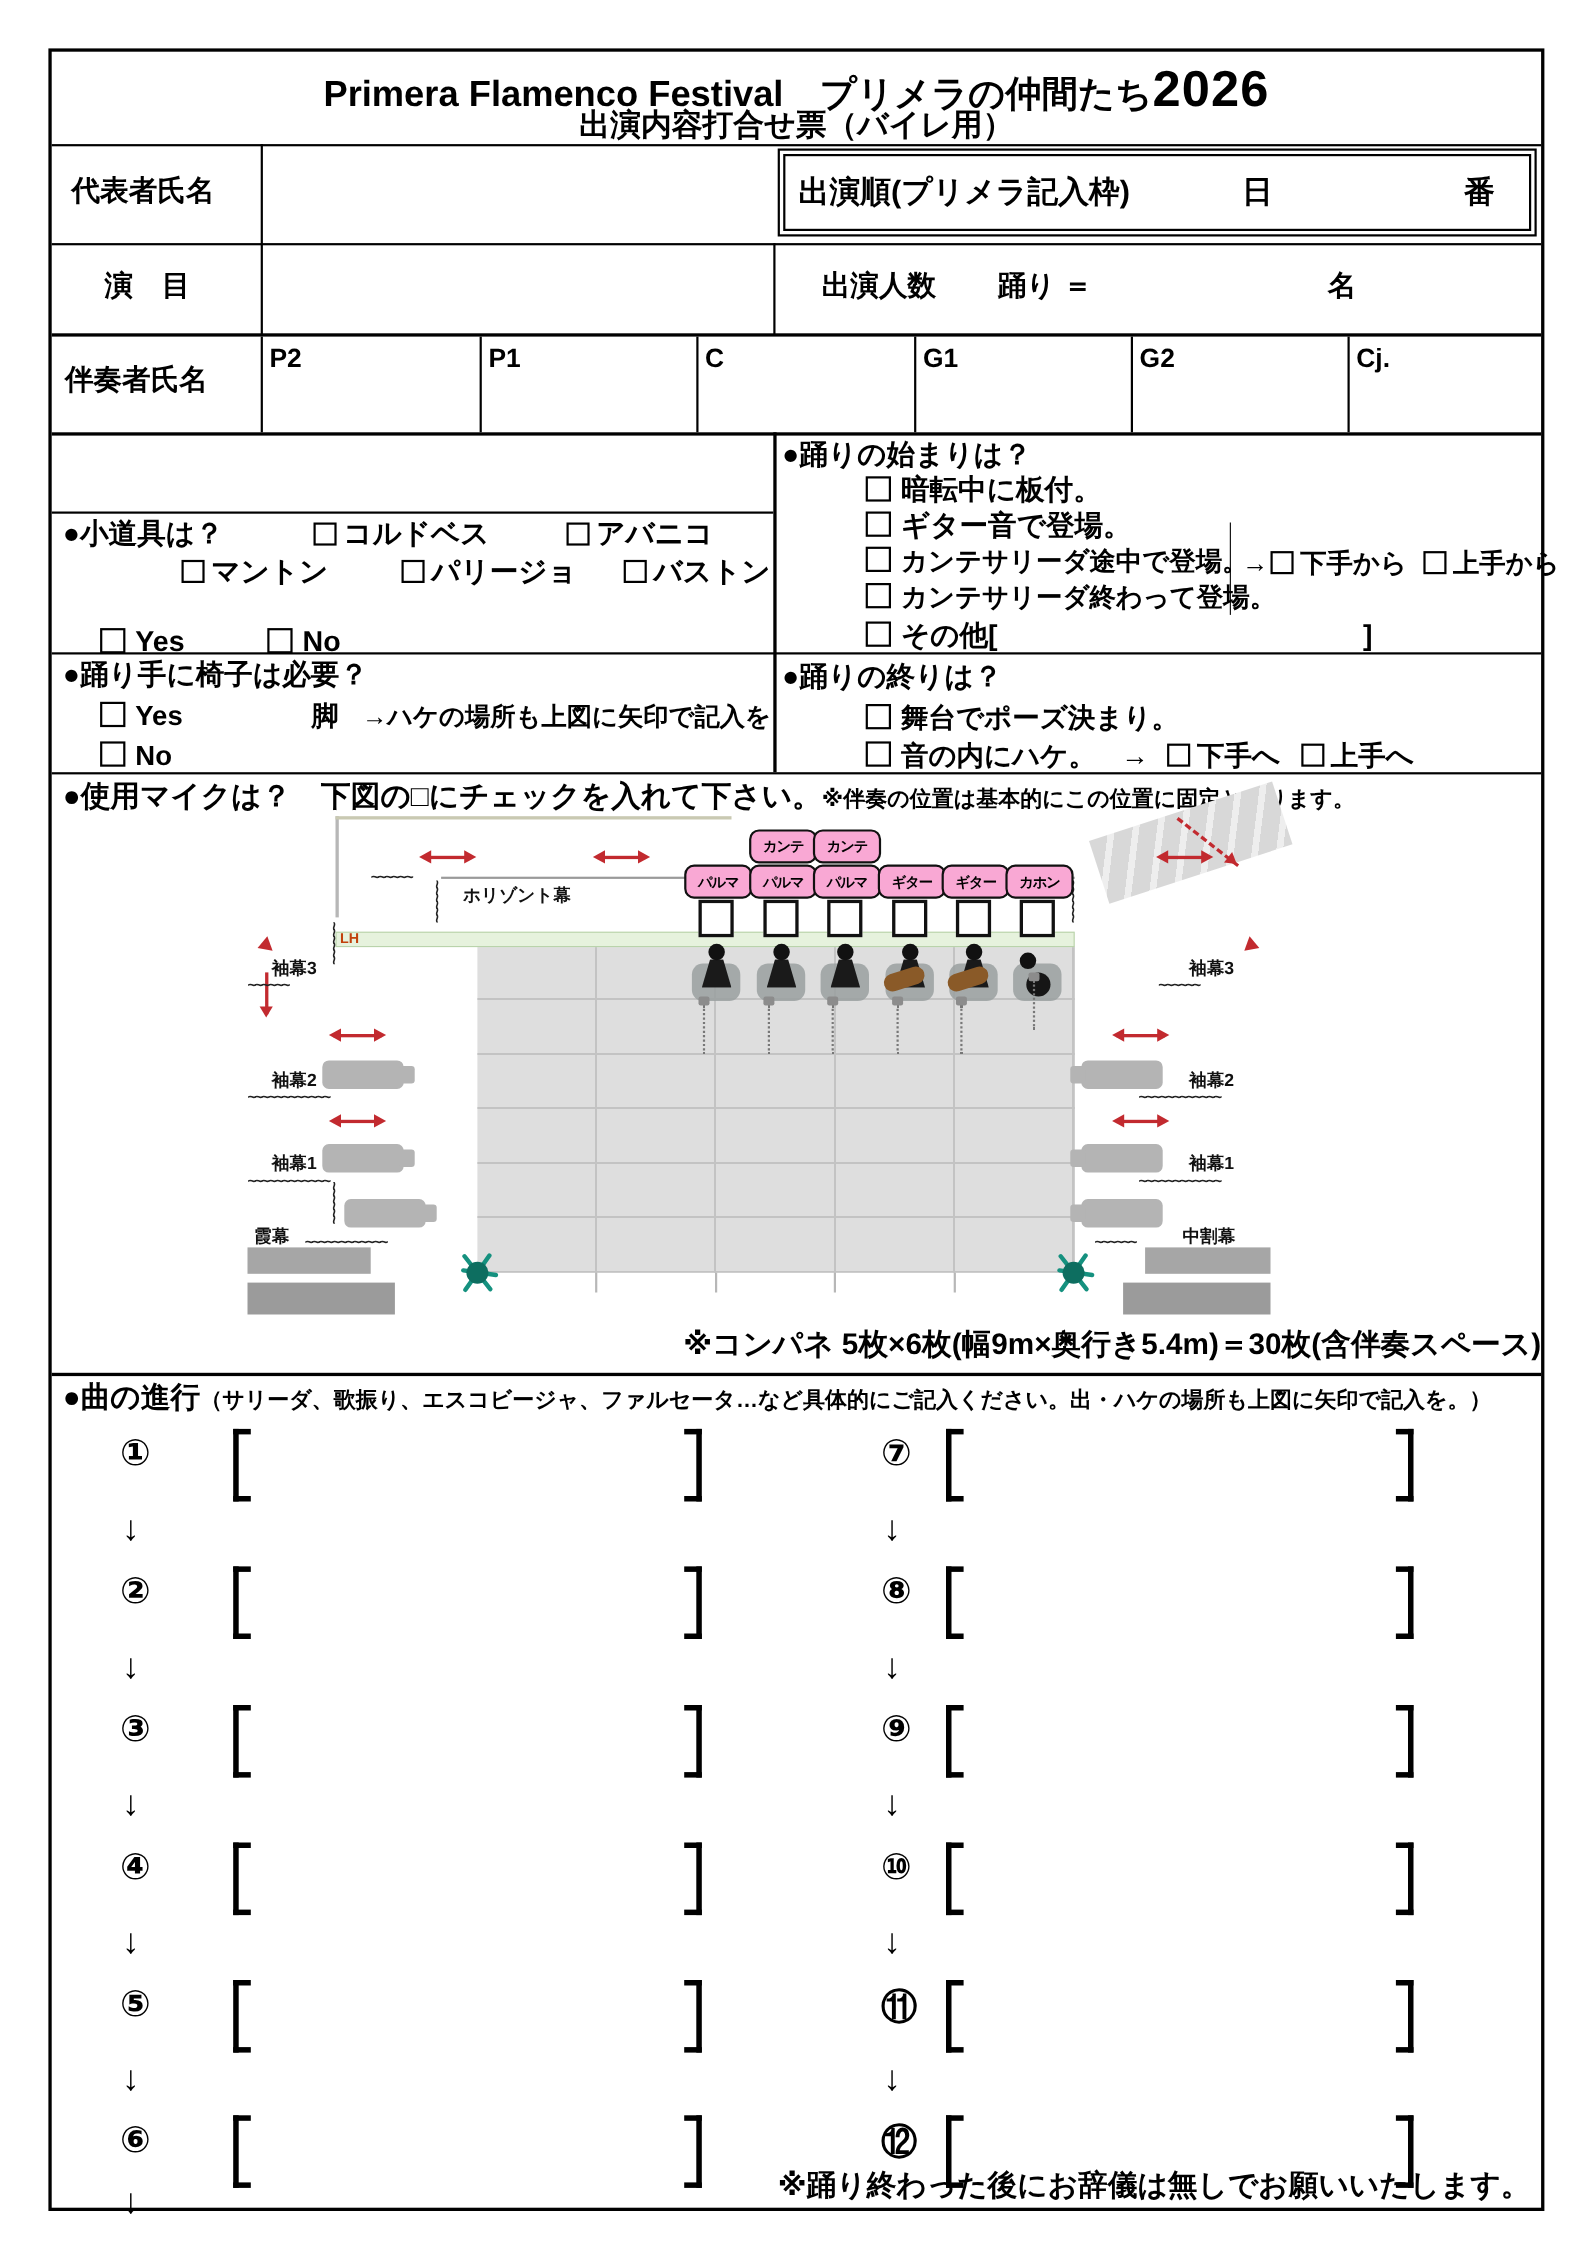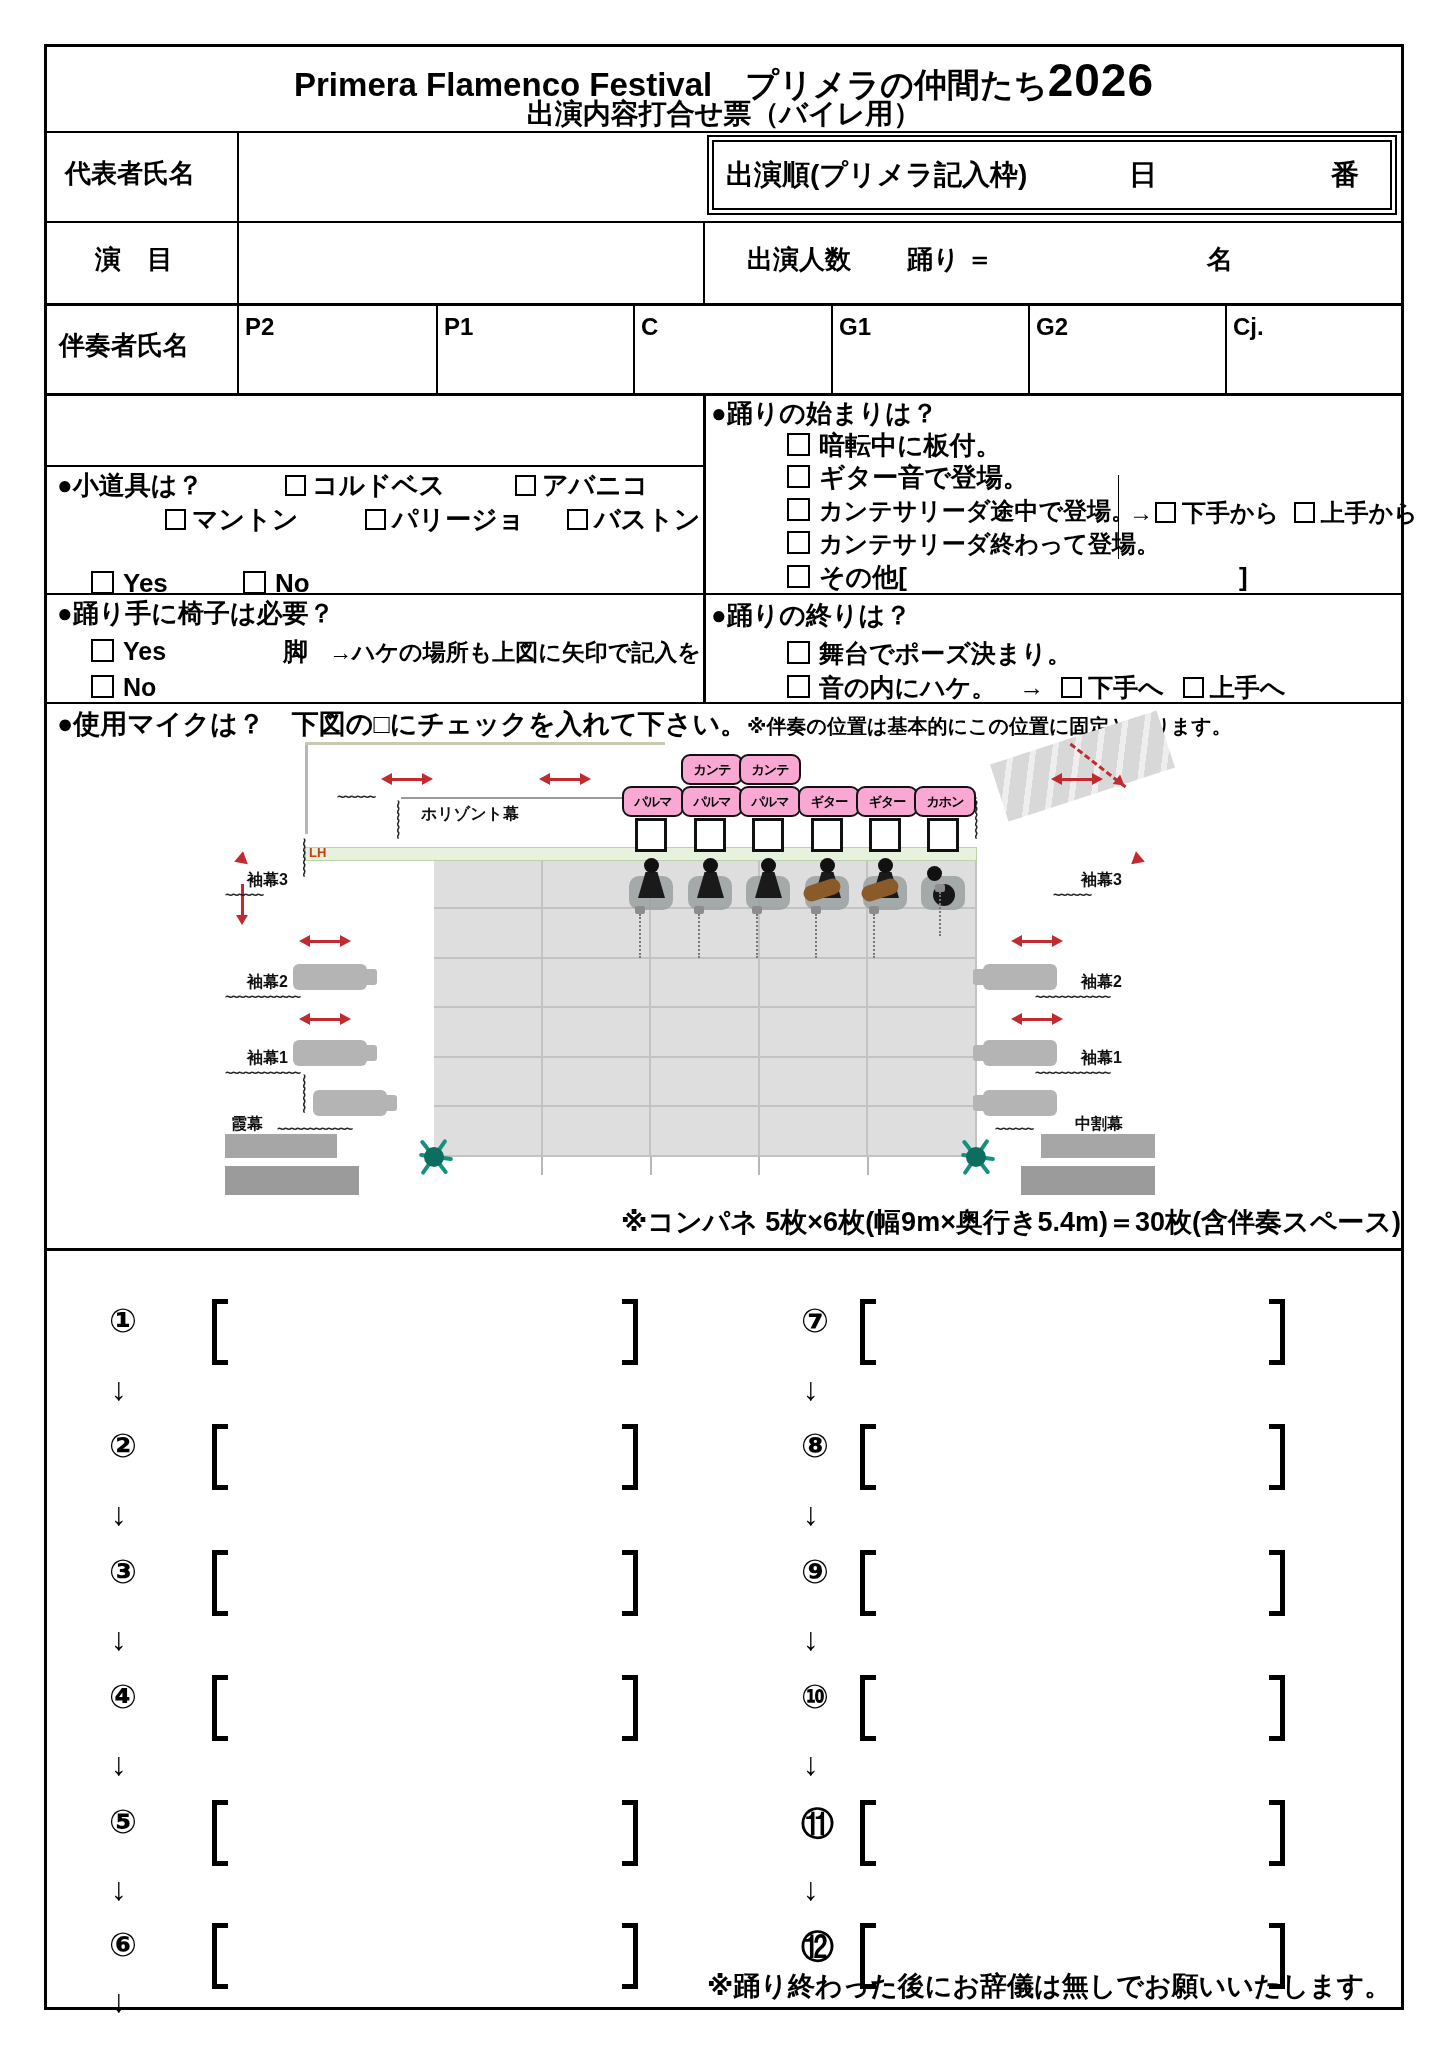--- a/index.html
+++ b/index.html
@@ -298,20 +298,21 @@
 
     <div class="prosc" style="left:316px;top:415px;width:2px;height:18px;"></div>
     <div class="prosc" style="left:425px;top:415px;width:2px;height:18px;"></div>
     <div class="prosc" style="left:533px;top:415px;width:2px;height:18px;"></div>
     <div class="prosc" style="left:642px;top:415px;width:2px;height:18px;"></div>
   </div>
 
   <div class="t" style="left:0;top:1160px;width:1354px;text-align:right;font-size:27px;">※コンパネ 5枚×6枚(幅9m×奥行き5.4m)＝30枚(含伴奏スペース)</div>
   <div class="hl3" style="left:0;top:1201px;width:1354px;"></div>
 
+  <div class="t" style="left:10px;top:1208px;font-size:27px;"><span>●曲の進行</span><span class="small">（サリーダ、歌振り、エスコビージャ、ファルセータ…など具体的にご記入ください。出・ハケの場所も上図に矢印で記入を。）</span></div>
 
   <div class="cnum" style="left:62px;top:1254px;">①</div>
   <div class="brk" style="left:165px;top:1252px;width:426px;">
       <div class="bl"></div>
       <div class="br"></div>
     </div>
   <div class="darr" style="left:64px;top:1324px;">↓</div>
 
   <div class="cnum" style="left:62px;top:1379px;">②</div>
   <div class="brk" style="left:165px;top:1377px;width:426px;">

